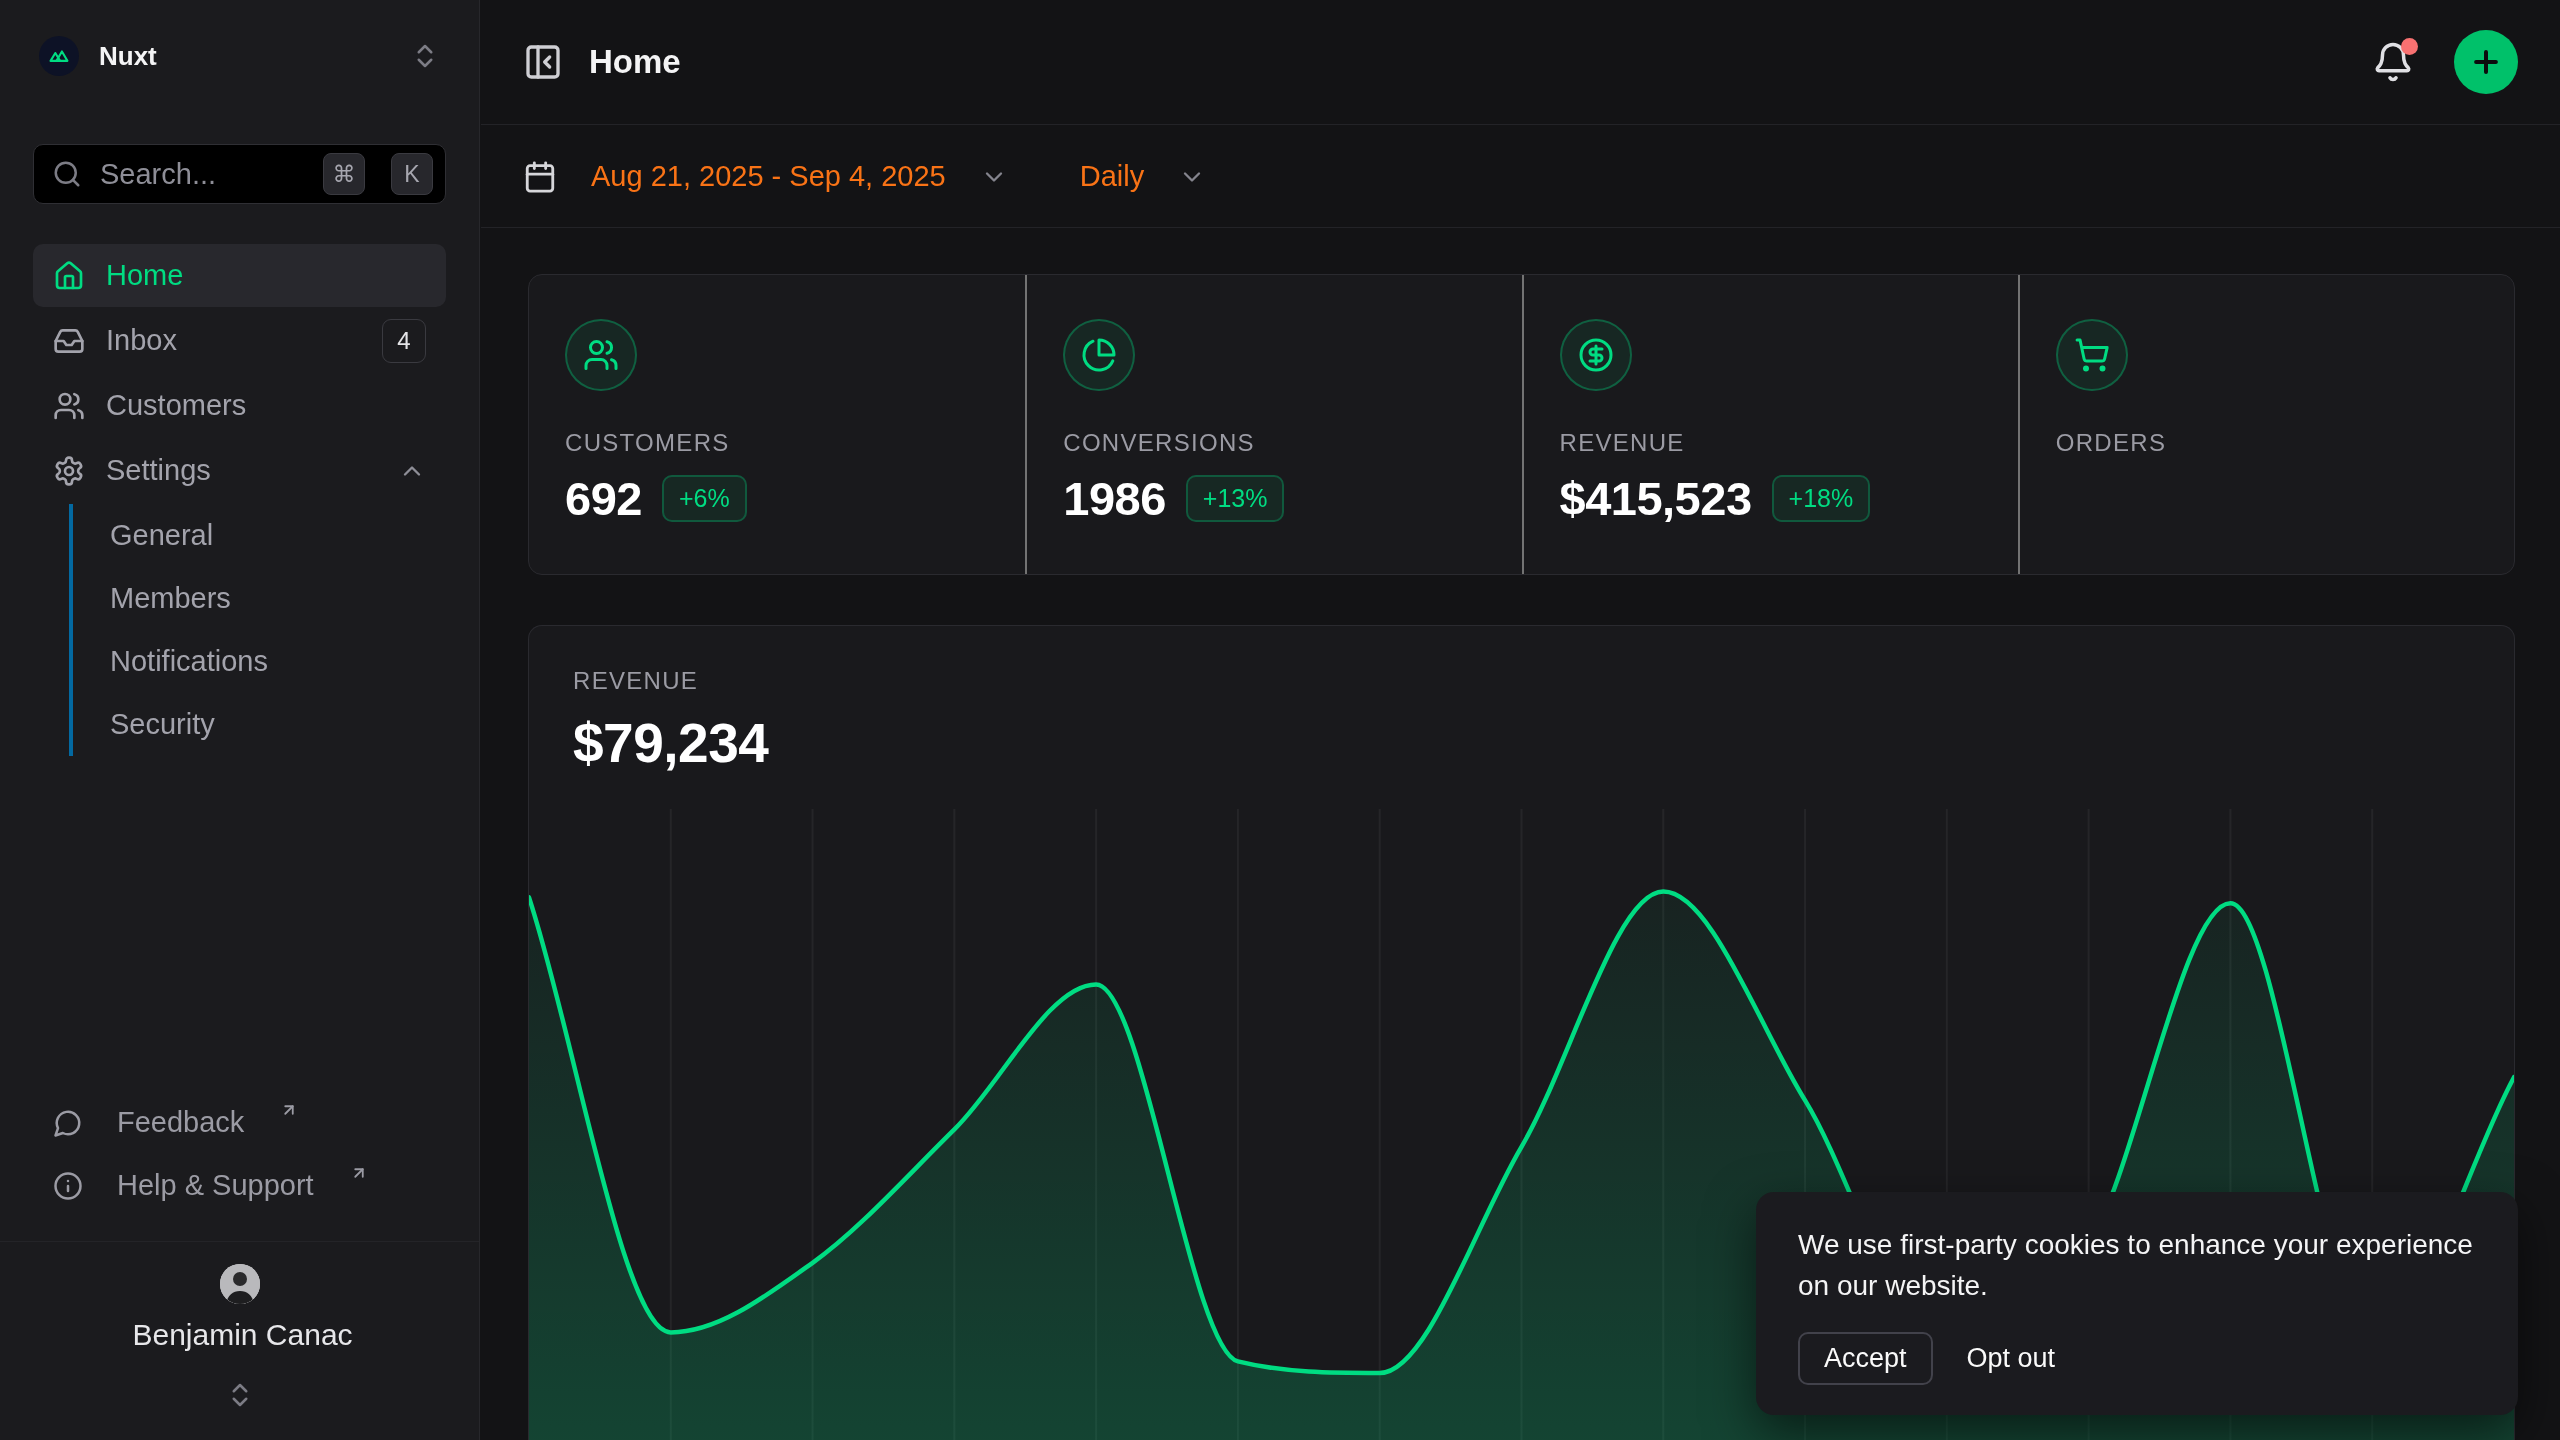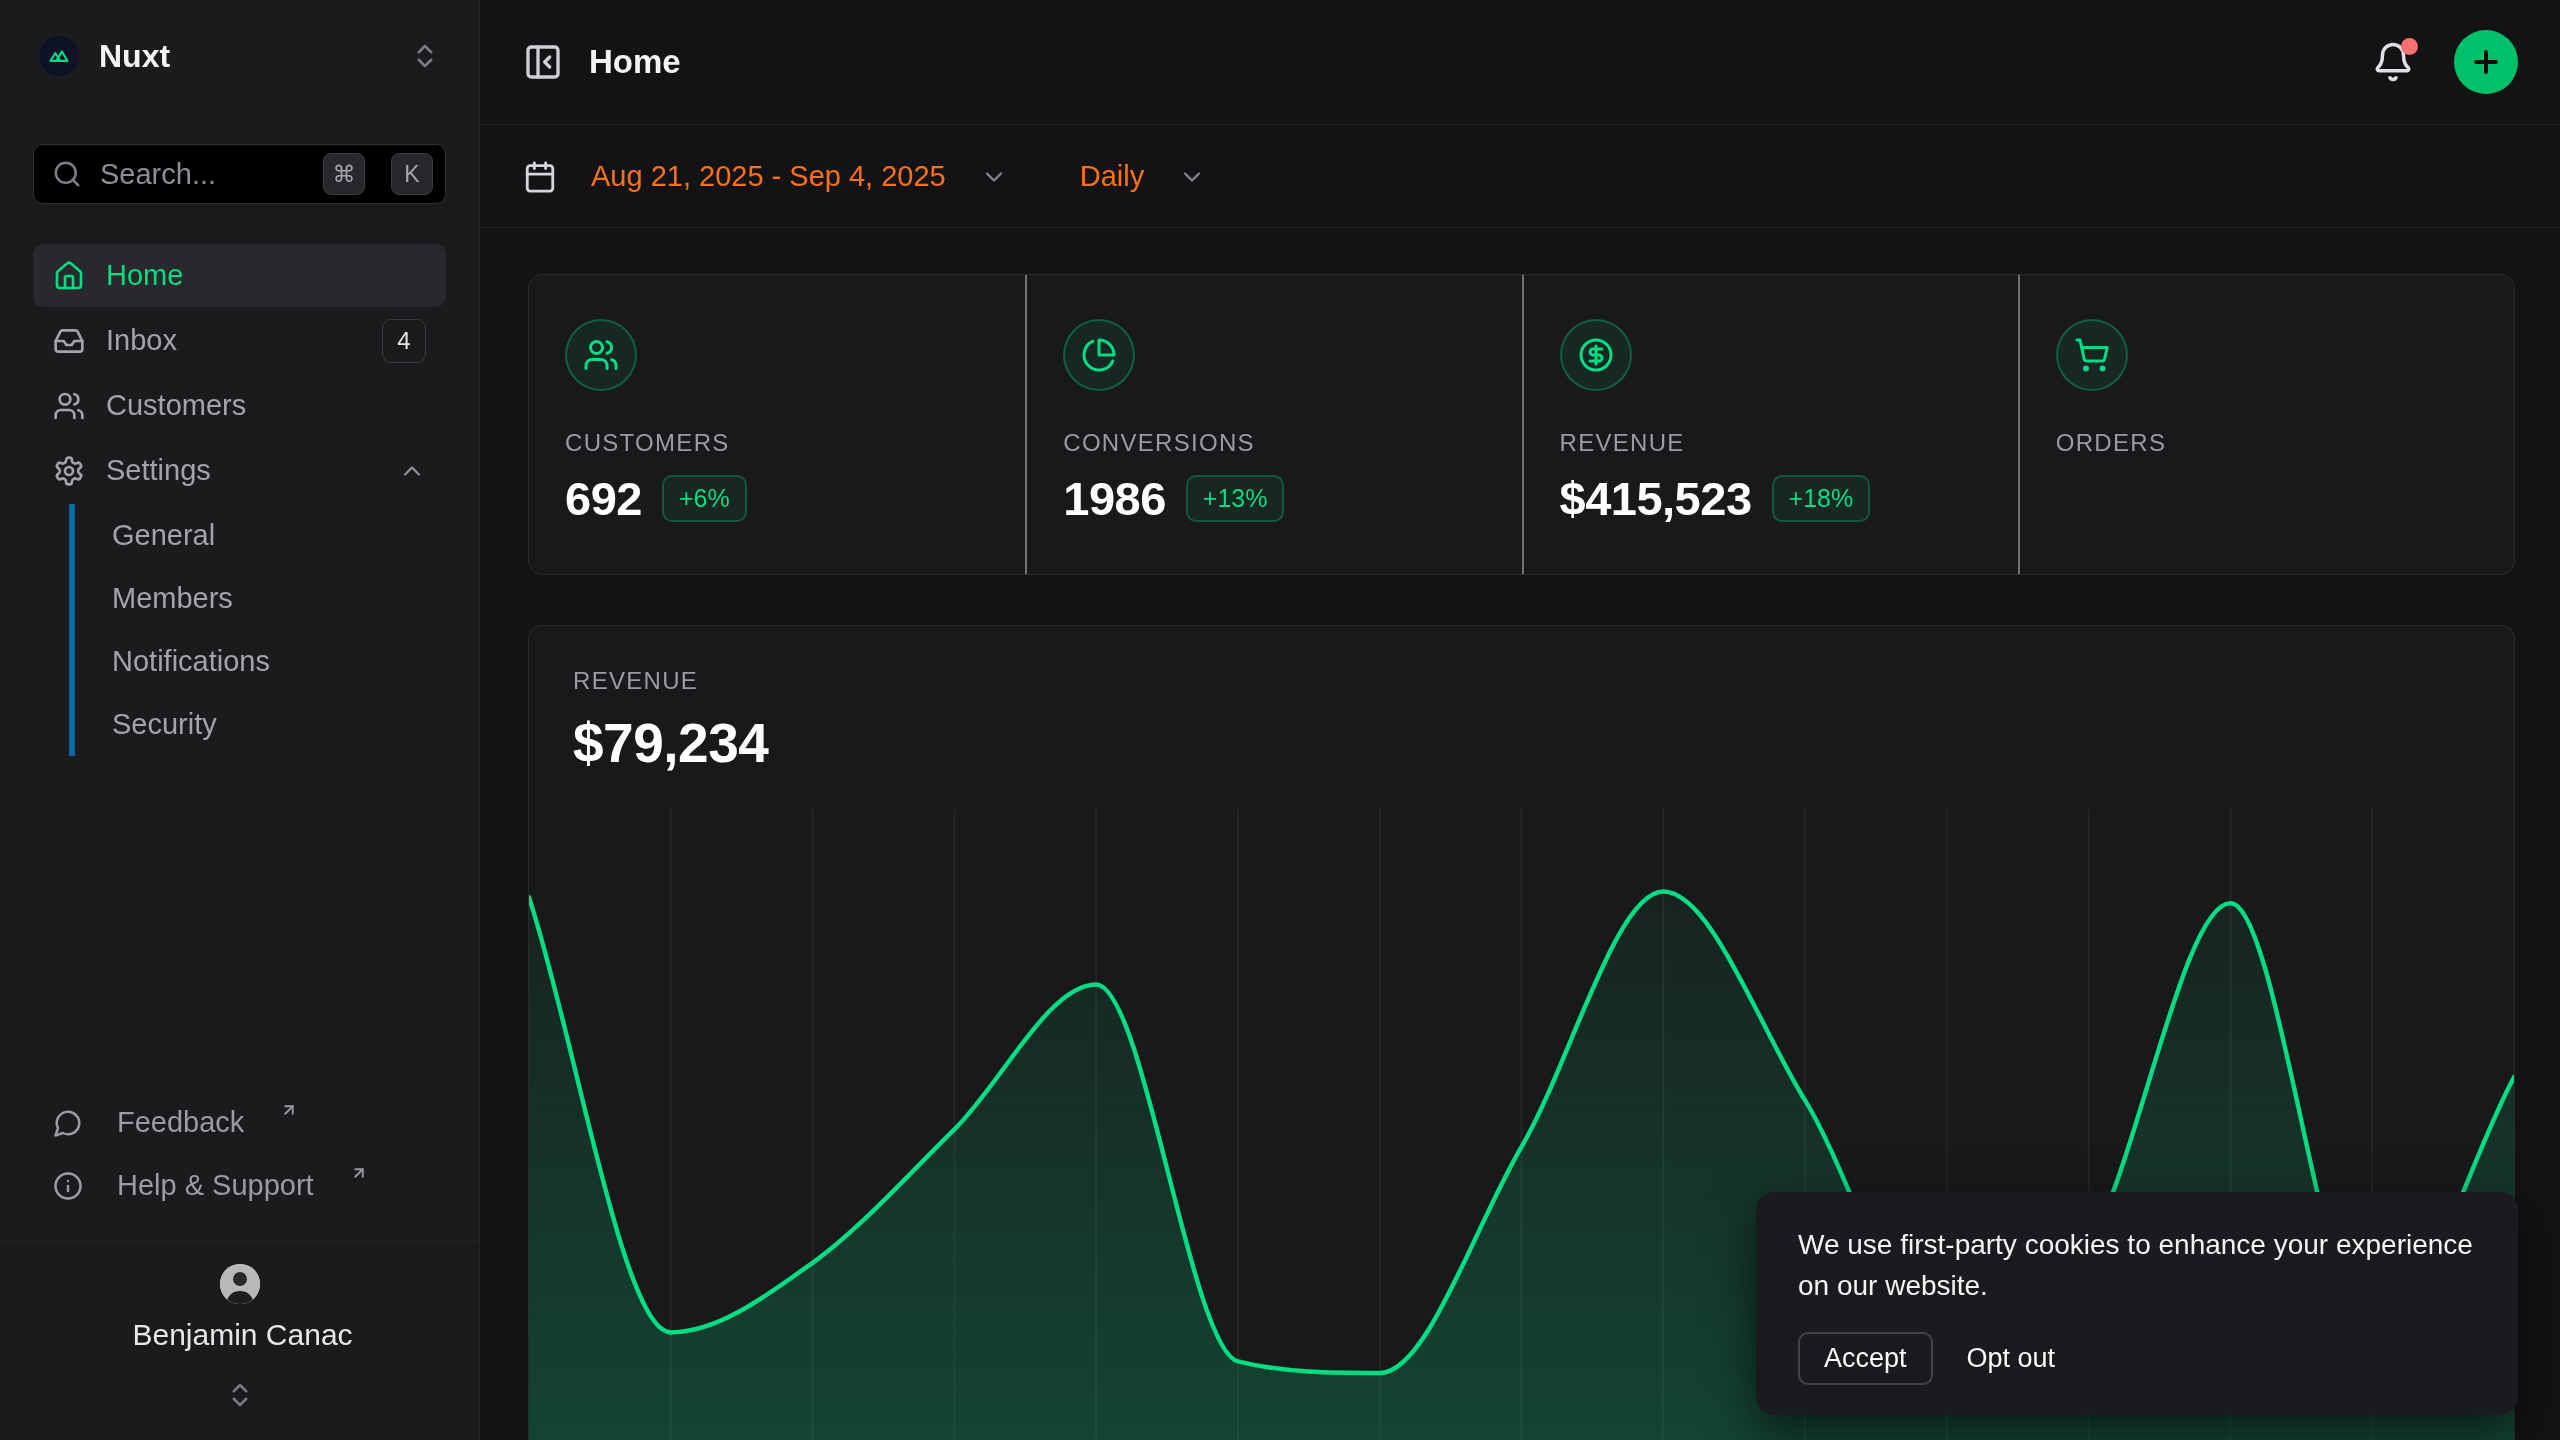--- a/index.html
+++ b/index.html
@@ -6,38 +6,38 @@
   *{box-sizing:border-box;}
   .app{position:relative;width:2560px;height:1440px;background:#131315;color:#fafafa;
        font-family:"Liberation Sans",sans-serif;overflow:hidden;}
   svg{display:block;}
 
   
   .sidebar{position:absolute;left:0;top:0;width:480px;height:1440px;background:#1b1b1e;
            border-right:1px solid #27272b;display:flex;flex-direction:column;padding:24px 33px 20px;}
   .brand-row{display:flex;align-items:center;gap:20px;height:64px;padding:0 6px;cursor:pointer;border-radius:10px;}
   .brand-logo{width:40px;height:40px;border-radius:50%;background:#0d1226;display:flex;align-items:center;justify-content:center;}
-  .brand-name{font-size:32px;font-weight:700;color:#f4f4f5;}
+  .brand-name{font-size:26px;font-weight:700;color:#f4f4f5;}
   .spacer{flex:1;}
   .muted-icon{color:#7c7c85;}
   .search{margin-top:56px;height:60px;border-radius:10px;background:#000000;border:1px solid #2f2f34;
           display:flex;align-items:center;gap:18px;padding:0 12px 0 18px;cursor:text;}
   .search-ph{font-size:29px;color:#8e8e97;flex:1;}
   .kbd{min-width:42px;height:42px;border-radius:8px;background:#27272c;border:1px solid #3a3a40;
        color:#a6a6af;font-size:23px;display:flex;align-items:center;justify-content:center;padding:0 8px;}
   .kbd+.kbd{margin-left:8px;}
   .nav{margin-top:40px;}
   .nav-item{height:63px;border-radius:10px;display:flex;align-items:center;gap:21px;padding:0 20px;
             margin-bottom:2px;color:#a3a3ac;font-size:29px;font-weight:500;cursor:pointer;}
   .nav-item .ico{width:32px;height:32px;flex:0 0 32px;}
   .nav-item.active{background:#28282d;color:#00DC82;}
   .count-badge{margin-left:auto;min-width:44px;height:44px;border-radius:9px;border:1px solid #3a3a40;
                color:#e4e4e7;font-size:24px;display:flex;align-items:center;justify-content:center;padding:0 10px;}
   .chev-right{margin-left:auto;color:#8e8e97;}
-  .subnav{margin-left:36px;border-left:6px solid #0369a1;padding-left:37px;}
+  .subnav{margin-left:36px;border-left:4px solid #0369a1;padding-left:37px;}
   .sub-item{height:63px;display:flex;align-items:center;font-size:29px;font-weight:500;color:#a3a3ac;cursor:pointer;}
   .foot-item{height:63px;display:flex;align-items:center;gap:34px;padding:0 20px;color:#9b9ba4;
              font-size:29px;font-weight:500;cursor:pointer;border-radius:10px;}
   .ext{align-self:flex-start;margin-top:10px;margin-left:2px;color:#9b9ba4;}
   .side-divider{border:none;border-top:1px solid #242428;margin:24px -33px 0;}
   .user-row{margin-top:12px;display:flex;align-items:center;gap:14px;padding:10px 6px;cursor:pointer;border-radius:10px;flex-direction:column;}
   .avatar{width:40px;height:40px;border-radius:50%;overflow:hidden;background:#cfcfd2;flex:0 0 40px;}
   .user-name{font-size:30px;font-weight:500;color:#e7e7ea;margin-left:6px;}
 
   

